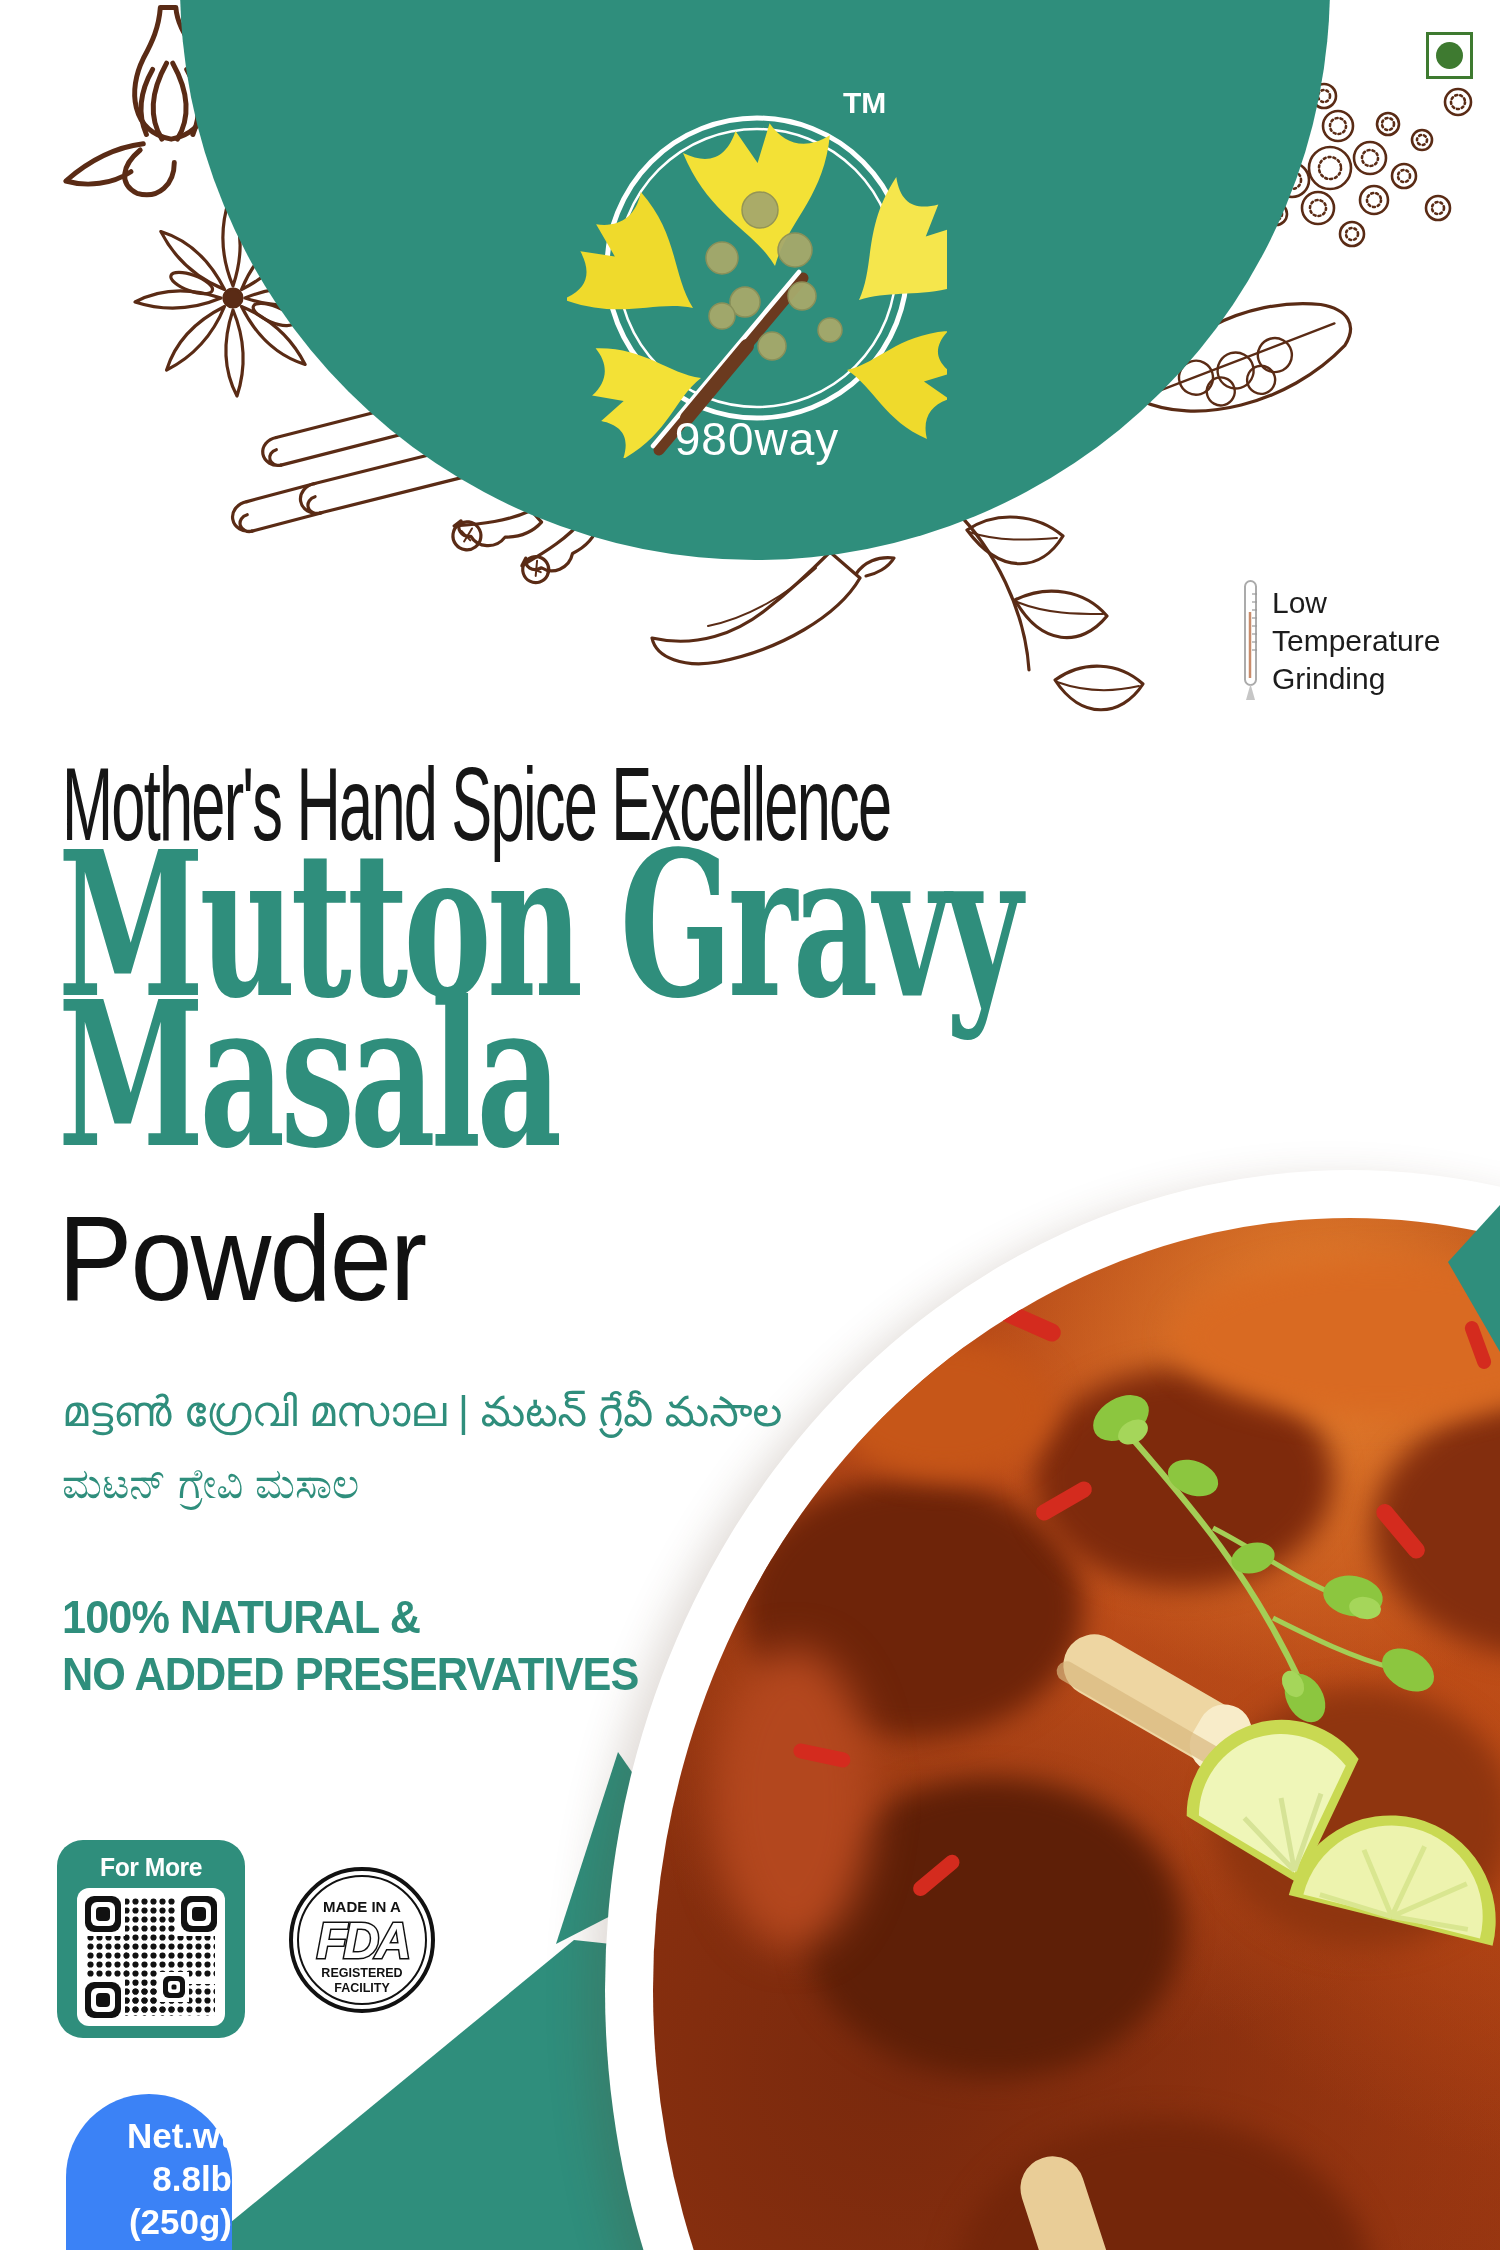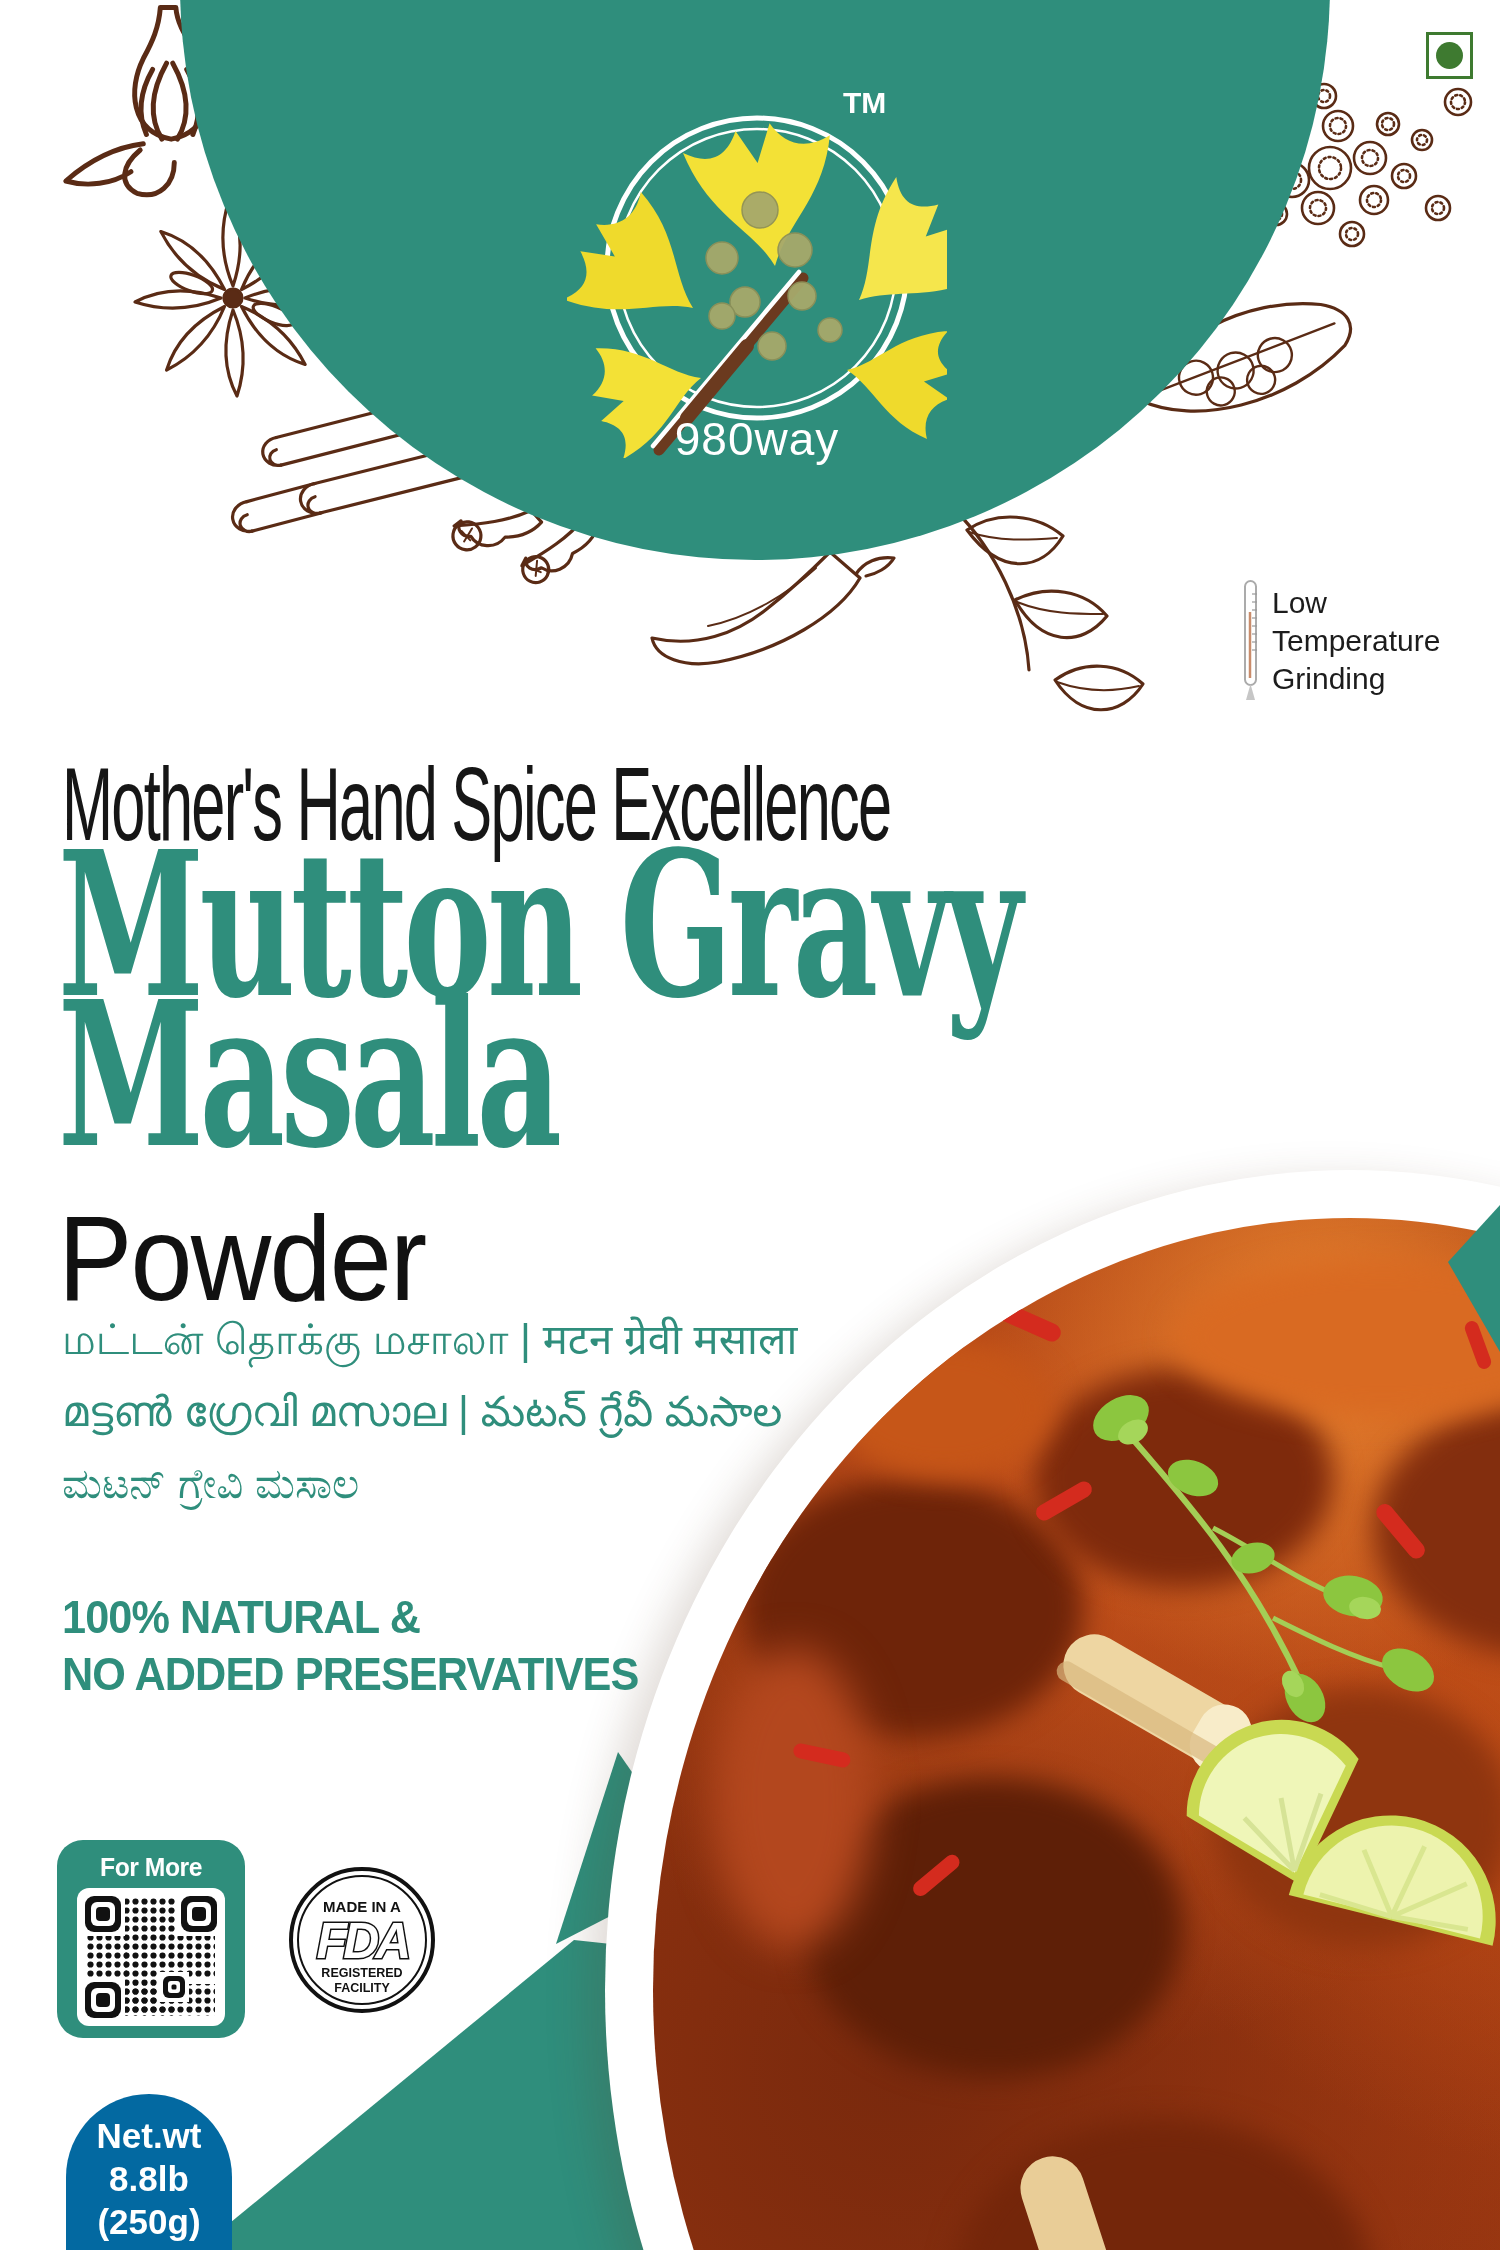--- a/index.html
+++ b/index.html
@@ -68,22 +68,22 @@
   
   .qr-card{left:57px;top:1840px;width:188px;height:198px;border-radius:26px;background:#2F8E7C;z-index:5;}
   .qr-title{position:absolute;left:0;top:12px;width:100%;text-align:center;color:#fff;
     font-size:26px;font-weight:bold;letter-spacing:-.5px;transform:scaleX(.95);}
   .qr-box{position:absolute;left:20px;top:48px;width:148px;height:138px;border-radius:12px;background:#fff;}
 
   
   .fda-badge{left:287px;top:1865px;z-index:5;}
 
   
-  .netwt{left:66px;top:2094px;width:166px;height:156px;background:#0369a1;
-    border-radius:83px 83px 0 0;z-index:5;color:#fff;text-align:center;font-weight:bold;
+  .netwt{left:66px;top:2094px;width:166px;height:156px;background:#3b82f6;
+    border-radius:83px 83px 0 0;z-index:5;color:#fff;text-align:right;font-weight:bold;
     font-size:35px;line-height:43px;padding-top:20px;box-sizing:border-box;}
 
   .spice-art{left:0;top:0;z-index:0;}
   .logo-art{left:567px;top:78px;z-index:3;}
   .garnish{position:absolute;left:0;top:0;}
 </style>
 </head>
 <body>
 
 <div class="page">
@@ -291,21 +291,20 @@
     <div>Low</div>
     <div>Temperature</div>
     <div>Grinding</div>
   </div>
 
   <div class="abs tagline">Mother's Hand Spice Excellence</div>
   <div class="abs title-line title-1">Mutton Gravy</div>
   <div class="abs title-line title-2">Masala</div>
   <div class="abs subtitle">Powder</div>
 
-  <div class="abs lang-line lang-1">மட்டன் தொக்கு மசாலா | मटन ग्रेवी मसाला</div>
   <div class="abs lang-line lang-2">മട്ടൺ ഗ്രേവി മസാല | మటన్ గ్రేవీ మసాల</div>
   <div class="abs lang-line lang-3">ಮಟನ್ ಗ್ರೇವಿ ಮಸಾಲ</div>
 
   <div class="abs claim-line claim-1">100% NATURAL &amp;</div>
   <div class="abs claim-line claim-2">NO ADDED PRESERVATIVES</div>
 
   <div class="abs wedge"></div>
   <div class="abs sliver-left"></div>
   <div class="abs sliver-topright"></div>
 

